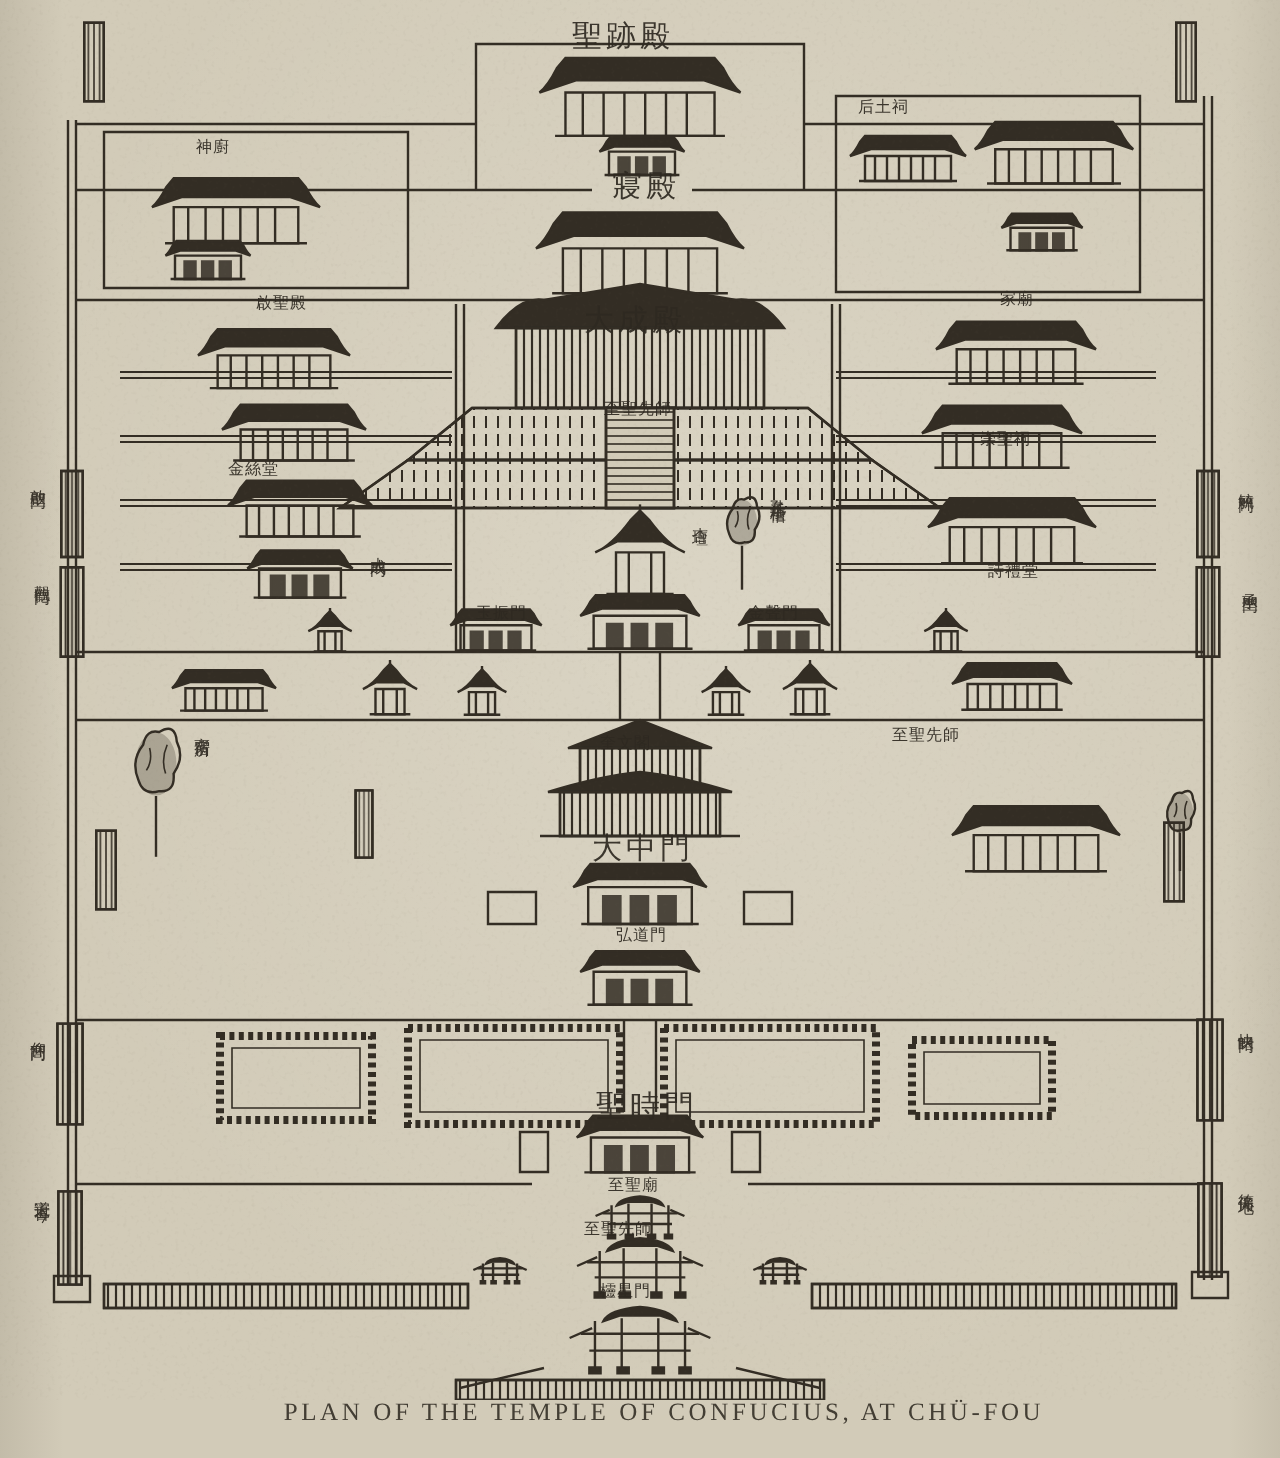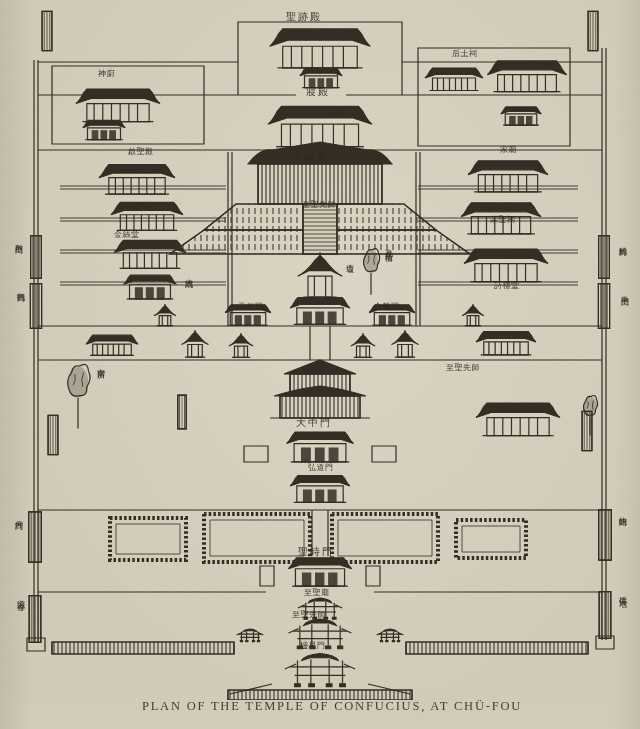--- a/index.html
+++ b/index.html
@@ -12,21 +12,21 @@
       #d2cbb8;
     font-family:"DejaVu Sans",sans-serif;
   }
   svg.plan{position:absolute;left:0;top:0;color:#332d24;}
   svg.plan *{vector-effect:non-scaling-stroke;}
   .lbl{
     position:absolute;color:#2e2921;font-size:8px;line-height:1.1;
     letter-spacing:.5px;opacity:.92;white-space:nowrap;
     font-family:"DejaVu Sans",sans-serif;
   }
-  .lbl.big{font-size:10px;letter-spacing:2px;font-family:Liberation Serif, serif;}
+  .lbl.big{font-size:15px;letter-spacing:2px;font-family:Liberation Serif, serif;}
   .lbl.v{writing-mode:vertical-rl;text-orientation:upright;letter-spacing:1px;line-height:1;}
   .caption{
     position:absolute;left:0;top:699px;width:640px;text-align:center;
     font-family:"Liberation Serif",serif;font-size:12.5px;letter-spacing:1.8px;
     color:#433e34;
     margin-left:12px;
   }
 </style>
 </head>
 <body>
@@ -270,21 +270,21 @@
       <use href="#hbar" x="596" y="282" width="16" height="48"></use>
       <use href="#hbar" x="596" y="504" width="18" height="62"></use>
       <use href="#hbar" x="596" y="590" width="18" height="50"></use>
     </g>
 
     <rect x="0" y="0" width="640" height="700" filter="url(#grain)" opacity=".4"></rect>
   </svg>
 
   <div class="lbl big" style="left:286px;top:11px">聖跡殿</div>
   <div class="lbl" style="left:98px;top:70px">神廚</div>
-  <div class="lbl" style="left:452px;top:50px">后土祠</div>
+  <div class="lbl" style="left:429px;top:50px">后土祠</div>
   <div class="lbl big" style="left:306px;top:86px">寢殿</div>
   <div class="lbl" style="left:500px;top:146px">家廟</div>
   <div class="lbl" style="left:128px;top:148px">啟聖殿</div>
   <div class="lbl big" style="left:292px;top:153px">大成殿</div>
   <div class="lbl" style="left:302px;top:201px">至聖先師</div>
   <div class="lbl" style="left:490px;top:216px">崇聖祠</div>
   <div class="lbl" style="left:114px;top:231px">金絲堂</div>
   <div class="lbl v" style="left:345px;top:257px">杏壇</div>
   <div class="lbl v" style="left:184px;top:272px">大成門</div>
   <div class="lbl v" style="left:384px;top:243px">孔子手植檜</div>

